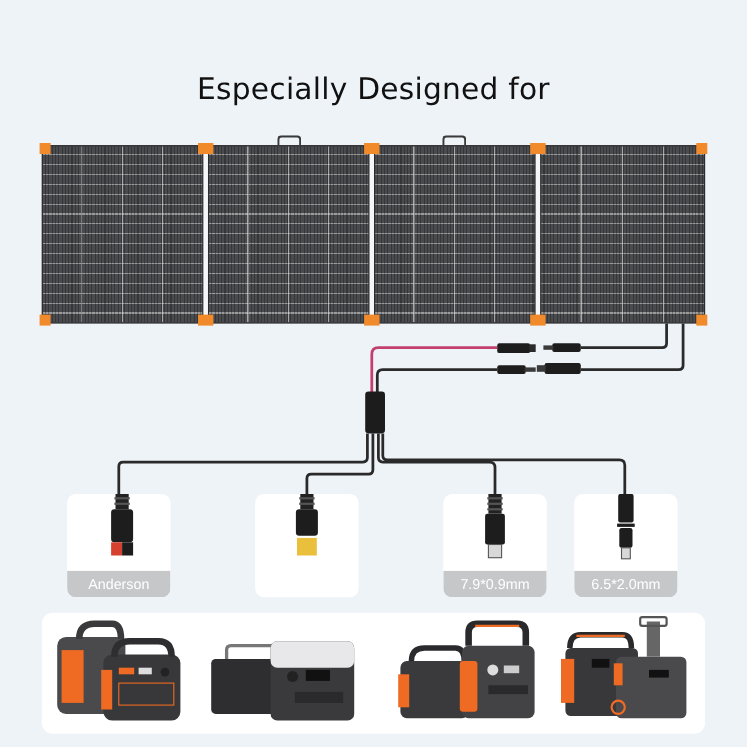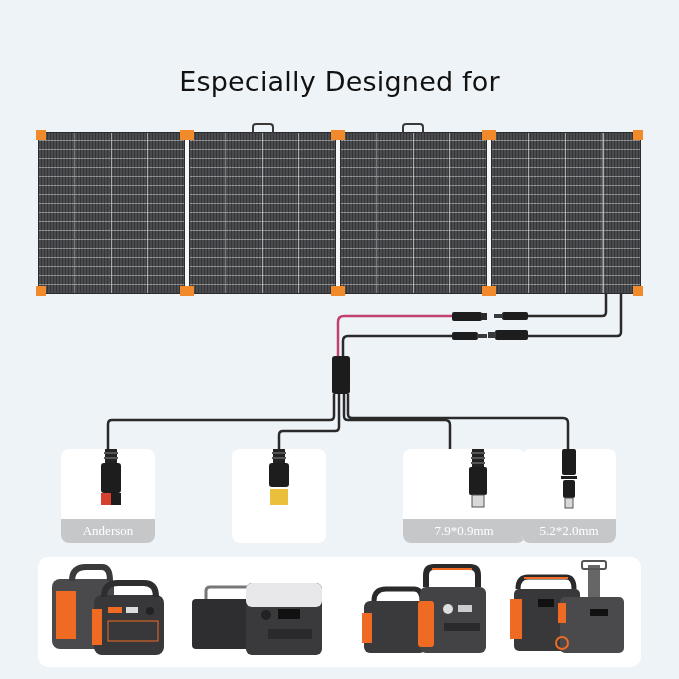--- a/index.html
+++ b/index.html
@@ -10,21 +10,21 @@
     background-image:
       repeating-linear-gradient(90deg, rgba(255,255,255,0) 0 2px, rgba(0,0,0,0.28) 2px 3px),
       repeating-linear-gradient(0deg, rgba(255,255,255,0) 0 8px, rgba(220,220,220,0.55) 8px 9px),
       linear-gradient(90deg, transparent 0 24%, rgba(230,230,230,0.6) 24% 24.8%, transparent 24.8% 49.5%, rgba(230,230,230,0.6) 49.5% 50.3%, transparent 50.3% 74.6%, rgba(230,230,230,0.6) 74.6% 75.4%, transparent 75.4%);
   }
   .corner { position:absolute; width:10px; height:10px; background:#f08a2a; }
   .handle { position:absolute; top:-9px; width:22px; height:10px; border:2px solid #3a3a3a; border-bottom:none; border-radius:4px 4px 0 0; box-sizing:border-box; }
   .hinge { position:absolute; top:0; width:4px; height:162px; background:#f4f6f8; }
   svg.cables { position:absolute; left:0; top:0; }
   .card { position:absolute; top:449px; width:94px; height:94px; background:#fff; border-radius:8px; overflow:hidden; }
-  .card-label { position:absolute; left:0; bottom:0; width:100%; height:24px; background:#c6c7c9; color:#fff; font-size:13px; line-height:24px; text-align:center; font-family:Liberation Serif, serif; }
+  .card-label { position:absolute; left:0; bottom:0; width:100%; height:24px; background:#c6c7c9; color:#fff; font-size:13px; line-height:24px; text-align:center; font-family:Liberation Sans, sans-serif; }
   .stations { position:absolute; left:38px; top:557px; width:603px; height:110px; background:#fff; border-radius:10px; }
   .station { position:absolute; top:0; height:110px; }
 </style>
 </head>
 <body>
 
 <div class="title">
   <div>Especially Designed for</div>
 </div>
 
@@ -93,39 +93,39 @@
 </div>
 <div class="card" style="left:232px;">
   <svg width="94" height="70">
     <rect x="41" y="0" width="12" height="14" fill="#222"></rect>
     <rect x="40" y="3" width="14" height="2" fill="#555"></rect>
     <rect x="40" y="8" width="14" height="2" fill="#555"></rect>
     <rect x="37" y="14" width="20" height="24" rx="3" fill="#1d1d1d"></rect>
     <rect x="38" y="40" width="18" height="16" fill="#e9bf3c"></rect>
   </svg>
 </div>
-<div class="card" style="left:403px;padding-left:28px;">
+<div class="card" style="left:403px;">
   <svg width="94" height="70">
     <rect x="41" y="0" width="12" height="18" fill="#222"></rect>
     <rect x="40" y="3" width="14" height="2" fill="#555"></rect>
     <rect x="40" y="8" width="14" height="2" fill="#555"></rect>
     <rect x="40" y="13" width="14" height="2" fill="#555"></rect>
     <rect x="38" y="18" width="18" height="28" rx="2" fill="#1d1d1d"></rect>
     <rect x="41" y="46" width="12" height="12" fill="#d8d8d8" stroke="#555" stroke-width="1"></rect>
   </svg>
   <div class="card-label">7.9*0.9mm</div>
 </div>
 <div class="card" style="left:522px;">
   <svg width="94" height="70">
     <rect x="40" y="0" width="14" height="26" rx="2" fill="#1d1d1d"></rect>
     <rect x="39" y="27" width="16" height="3" fill="#1d1d1d"></rect>
     <rect x="41" y="31" width="12" height="18" rx="2" fill="#1d1d1d"></rect>
     <rect x="43" y="49" width="8" height="10" fill="#d8d8d8" stroke="#555" stroke-width="1"></rect>
   </svg>
-  <div class="card-label">5.2*2.0mm</div>
+  <div class="card-label">6.5*2.0mm</div>
 </div>
 
 <div class="stations">
   <svg class="station" style="left:8px;" width="130" height="110">
     <rect x="6" y="22" width="62" height="70" rx="8" fill="#4a4a4c"></rect>
     <rect x="10" y="34" width="20" height="48" fill="#ef6b23"></rect>
     <path d="M26 24 Q26 10 40 10 H56 Q64 10 64 24" stroke="#3a3a3c" stroke-width="6" fill="none"></path>
     <rect x="48" y="38" width="70" height="60" rx="8" fill="#38383a"></rect>
     <path d="M58 40 Q58 26 72 26 H98 Q110 26 110 40" stroke="#2e2e30" stroke-width="6" fill="none"></path>
     <rect x="46" y="52" width="10" height="36" fill="#ef6b23"></rect>

